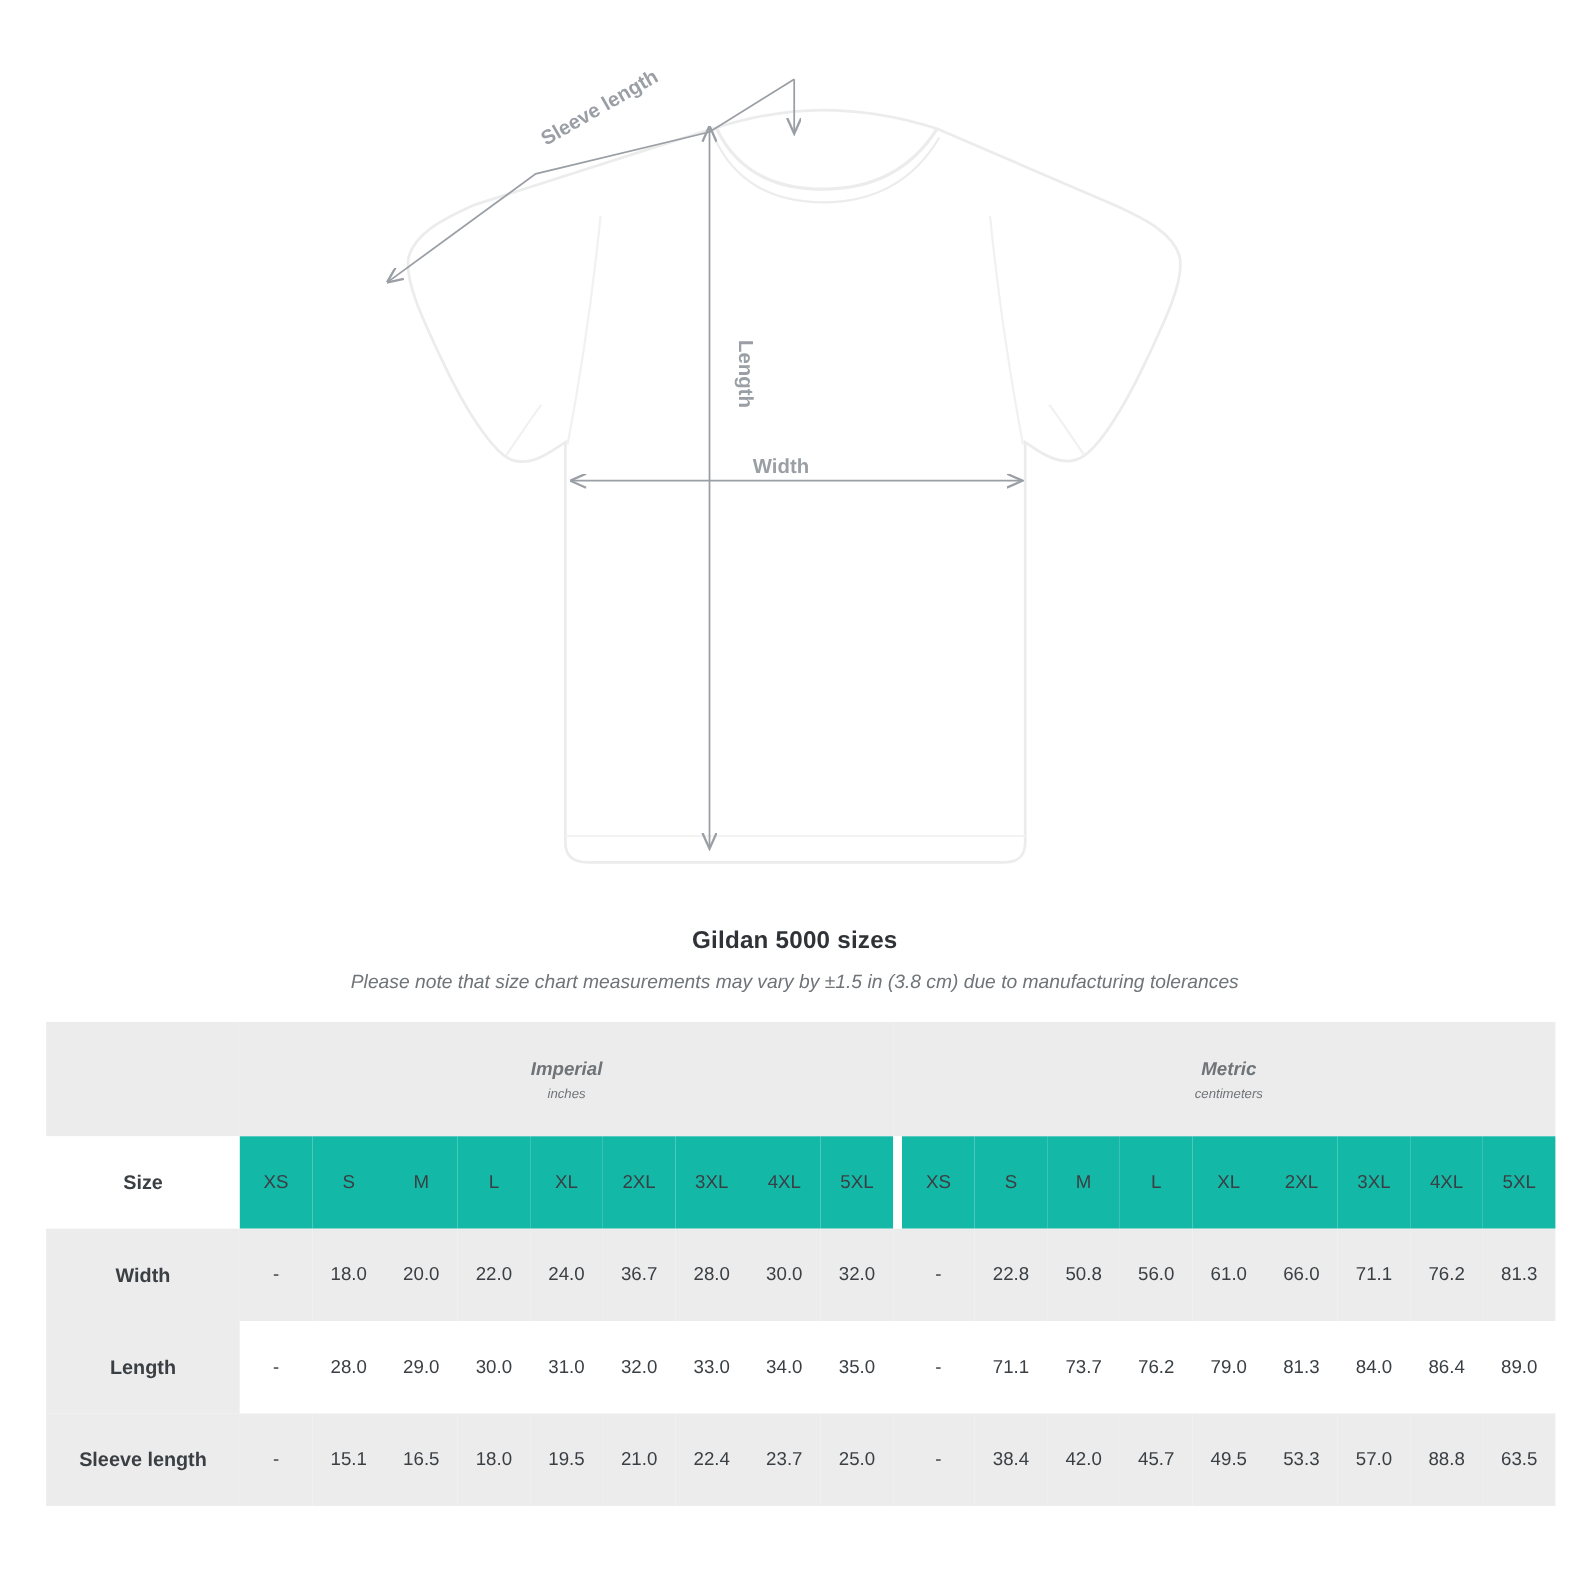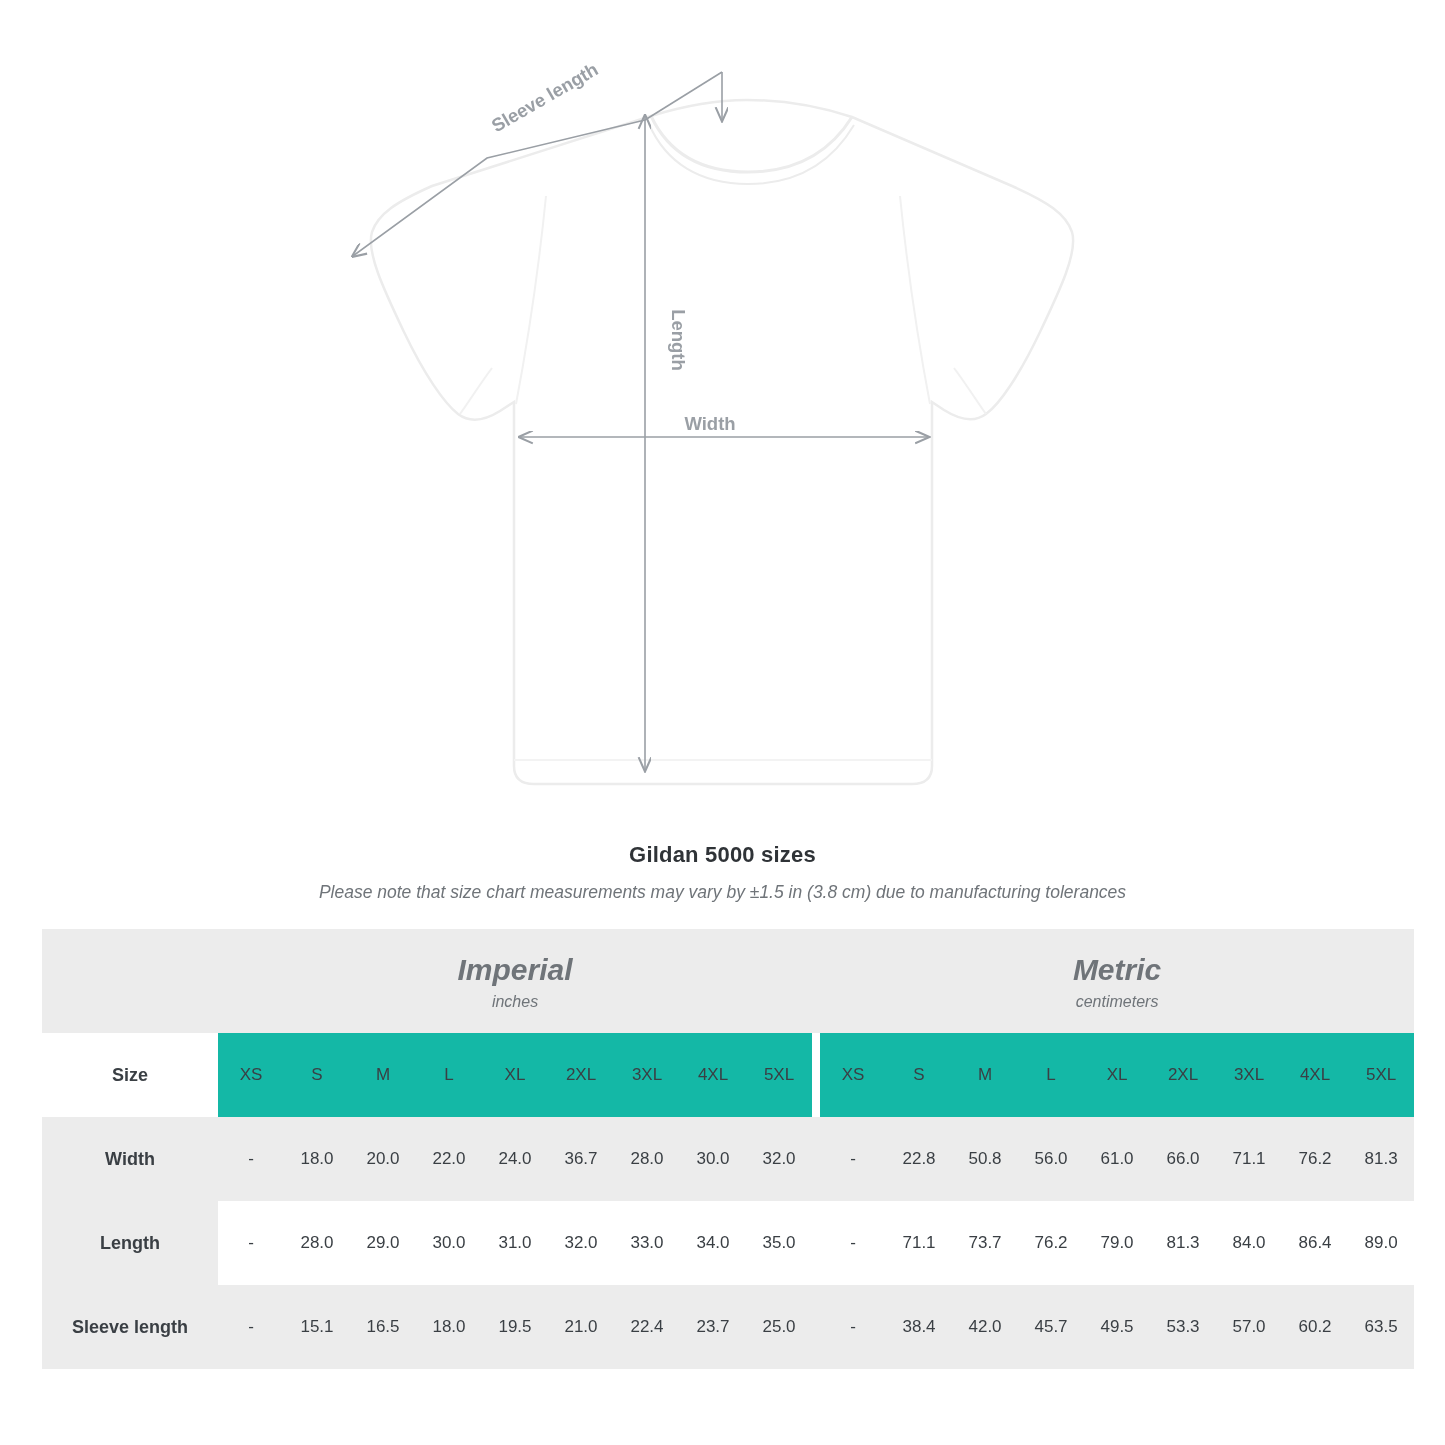--- a/index.html
+++ b/index.html
@@ -61,28 +61,28 @@
     padding: 0;
     margin: 0;
   }
   .unit-head {
     background: #ececec;
     height: 104px;
     text-align: center;
     vertical-align: middle;
   }
   .unit-head .unit-name {
-    font-size: 30px;
+    font-size: 17px;
     font-style: italic;
     font-weight: bold;
     color: #6f7479;
     line-height: 1.25;
   }
   .unit-head .unit-sub {
-    font-size: 16px;
+    font-size: 12px;
     font-style: italic;
     color: #6f7479;
     margin-top: 4px;
   }
   .row-head {
     background: #ececec;
     font-weight: bold;
     font-size: 18px;
     color: #3a3f44;
     text-align: center;
@@ -314,19 +314,19 @@
         <td class="cell">23.7</td>
         <td class="cell">25.0</td>
         <td class="cell gap-col"></td>
         <td class="cell">-</td>
         <td class="cell">38.4</td>
         <td class="cell">42.0</td>
         <td class="cell">45.7</td>
         <td class="cell">49.5</td>
         <td class="cell">53.3</td>
         <td class="cell">57.0</td>
-        <td class="cell">60.2</td>
+        <td class="cell">88.8</td>
         <td class="cell">63.5</td>
       </tr>
     </tbody>
       </table>
   </div>
 </div>
 
 </body></html>

